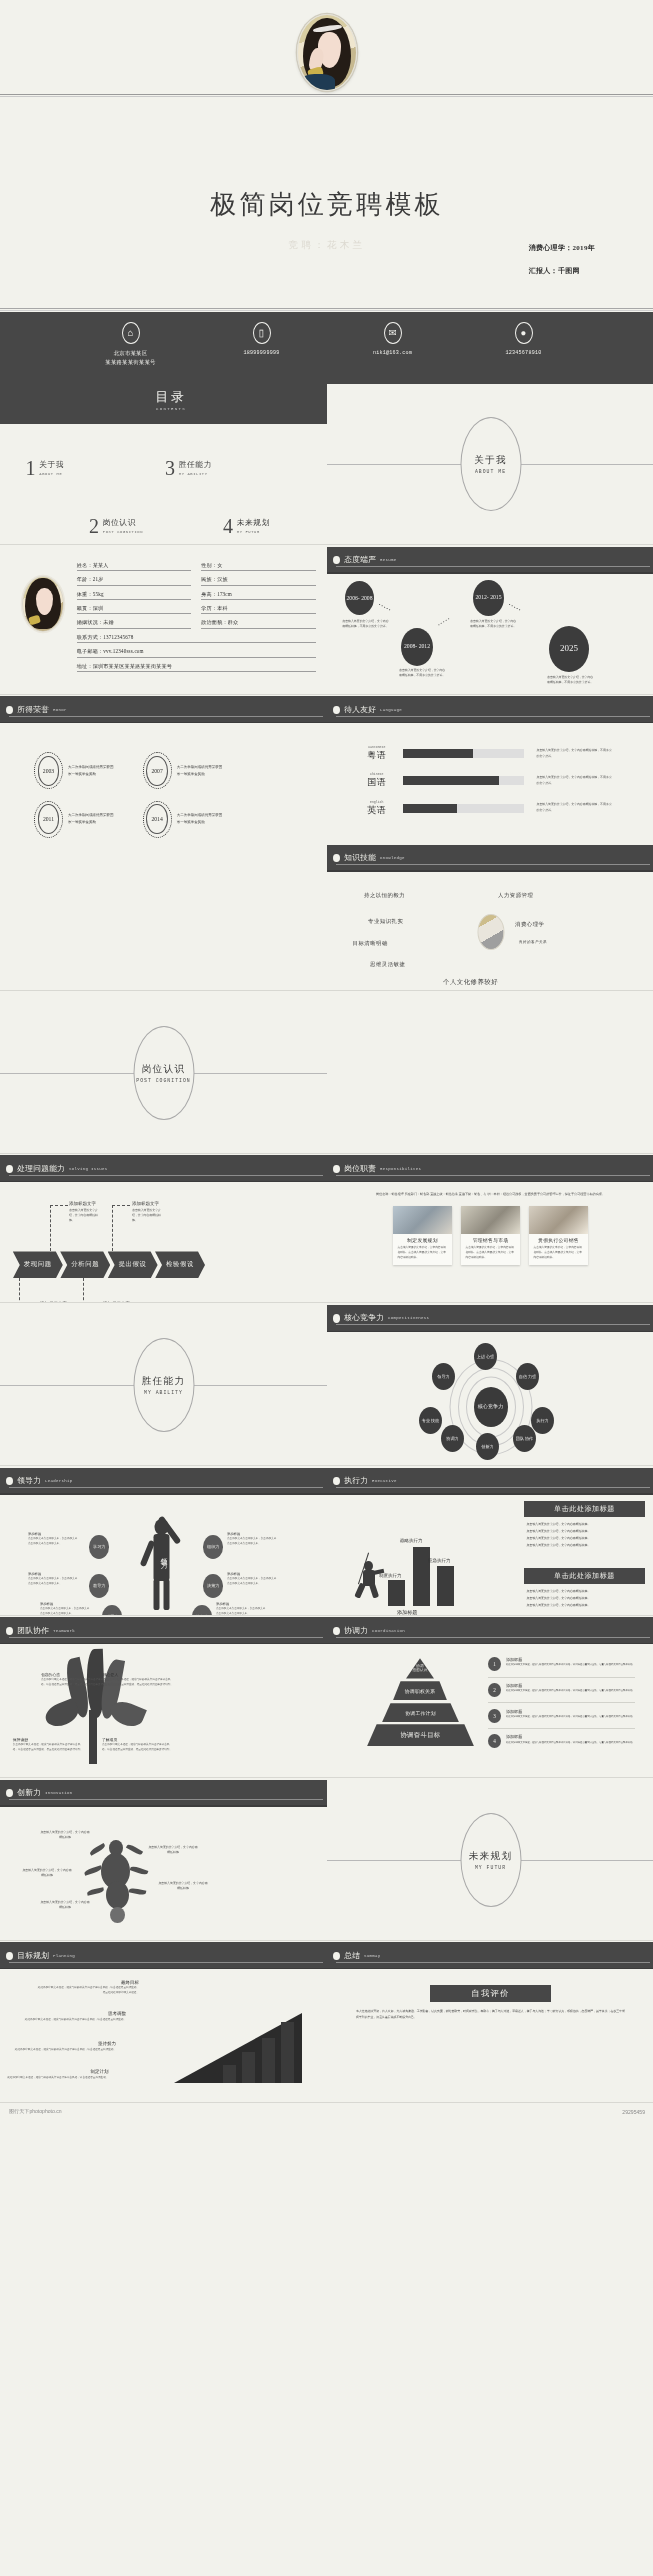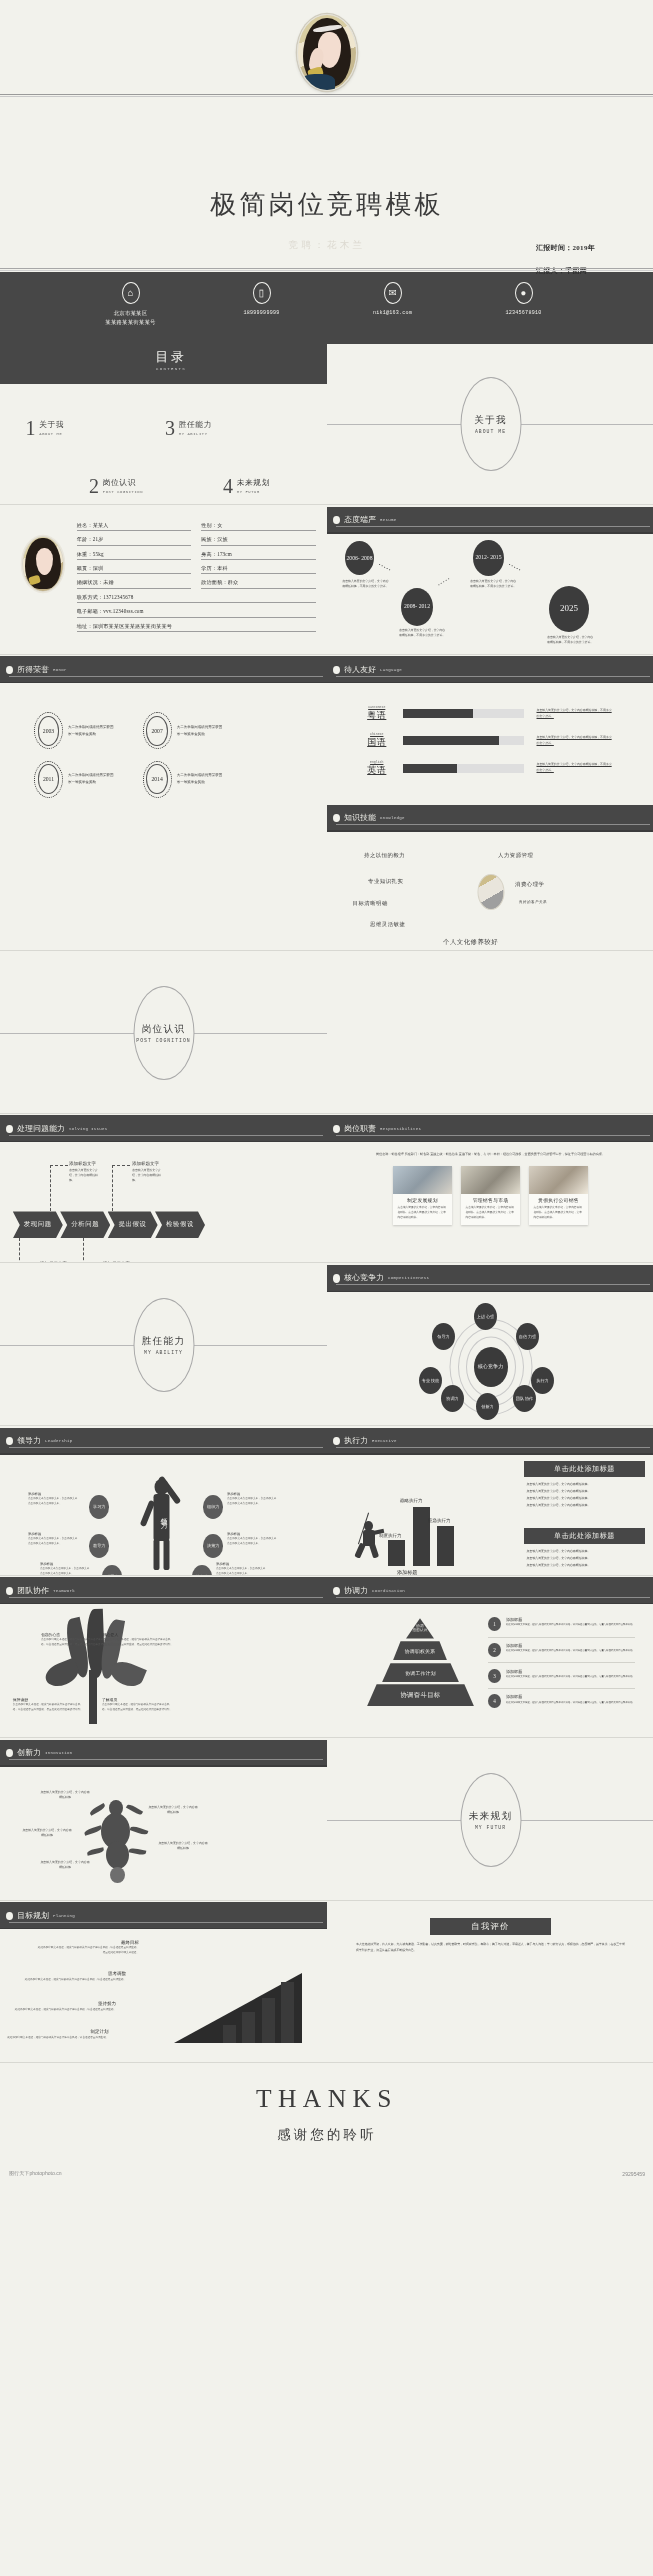--- a/index.html
+++ b/index.html
@@ -18,21 +18,21 @@
     width:100%; height:27px; background:#474747; position:relative;
     display:flex; align-items:center; padding-left:6.4px;
   }
   .sec-dot { width:7px; height:8.3px; border-radius:50%; background:#f2f2ec; flex:none; margin-right:3.8px; }
   .sec-cn { color:#f2f2ec; font-size:7.7px; letter-spacing:0.3px; }
   .sec-en { color:#cfcfcf; font-size:4.1px; font-family:"Liberation Mono", monospace; margin-left:3.8px; letter-spacing:0.3px; }
   .sec-rule { position:absolute; left:9px; right:3.8px; bottom:7px; height:0.6px; background:#8d8d8d; }
   .sec-rule2 { position:absolute; left:0; right:0; bottom:0; height:1.3px; background:#3c3c3c; }
 
   
-  .cover { height:272px; background:#f2f2ec; position:relative; }
+  .cover { height:312px; background:#f2f2ec; position:relative; }
   .cover-line { position:absolute; left:0; right:0; top:94px; height:0.6px; background:#9a9a9a; }
   .cover-line.b { top:96px; background:#c9c9c9; }
   .avatar {
     position:absolute; left:50%; top:14px; transform:translateX(-50%);
     width:60px; height:77px; border-radius:50%;
     background:
       radial-gradient(ellipse at 52% 38%, #2a2018 0 26%, transparent 27%),
       linear-gradient(160deg,#d8cda2 0 30%, #efe6cf 30% 55%, #c6b88f 55% 100%);
     border:1.3px solid #e4e1d6; box-shadow:0 0 0 1.3px #cfcbbd, 0 1.3px 3.8px rgba(0,0,0,.18);
     overflow:hidden;
@@ -122,21 +122,21 @@
   .hon { display:flex; gap:29px; padding:29px 0 0 34px; }
   .hon-i { display:flex; align-items:center; gap:5.1px; }
   .hon-w { width:29px; height:37px; border-radius:50%; border:1.3px dotted #2e2e2e;
     display:flex; align-items:center; justify-content:center; position:relative; flex:none; }
   .hon-w::before { content:""; position:absolute; inset:2.6px; border:0.6px solid #555; border-radius:50%; }
   .hon-y { font-size:5.7px; color:#2e2e2e; font-family:"Liberation Serif", serif; }
   .hon-t { font-size:3.5px; line-height:2; color:#3a3a3a; }
 
   
   .lang { padding:22px 15.3px 0 37px; }
-  .lang-r { display:flex; align-items:center; gap:13px; margin-bottom:10.2px;text-decoration:underline; }
+  .lang-r { display:flex; align-items:center; gap:13px; margin-bottom:10.2px; }
   .lang-lab { width:25.5px; text-align:center; flex:none; }
   .lang-en { font-size:3.2px; color:#676767; font-family:"Liberation Mono", monospace; }
   .lang-cn { font-size:9px; color:#303030; letter-spacing:0.6px; }
   .lang-track { flex:1; height:9px; background:#dedede; max-width:121px; }
   .lang-fill { height:100%; background:#414141; }
   .lang-note { font-size:2.9px; line-height:2; color:#4a4a4a; width:77px; }
 
   
   .kno { position:relative; height:120px; }
   .kno-face { position:absolute; left:50%; top:42px; transform:translateX(-50%);
@@ -278,21 +278,21 @@
         <div class="av-band"></div>
       <div class="av-hand"></div>
         <div class="av-bangle"></div>
         <div class="av-dress"></div>
     </div>
 
     <div class="cover-title">极简岗位竞聘模板</div>
     <div class="cover-sub">竞聘：花木兰</div>
 
     <div class="cover-meta">
-      <div>汇报时间：2019年</div>
+      <div>消费心理学：2019年</div>
       <div>汇报人：千图网</div>
     </div>
     <div class="cover-botline"></div>
     <div class="cover-botline2"></div>
   </div>
 
   <div class="contact">
     <div class="cc">
       <div class="cc-ic">⌂</div>
       <div class="cc-t">北京市某某区</div>
@@ -919,32 +919,35 @@
           <div class="d">此处添加详细文本描述，建议与标题相关并符合整体语言风格，语言描述尽量简洁生动。</div>
         </div>
         <div class="plan-lbl" style="left:6.4px; top:100px;">
           <div class="t">制定计划</div>
           <div class="d">此处添加详细文本描述，建议与标题相关并符合整体语言风格，语言描述尽量简洁生动。</div>
         </div>
       </div>
     </div>
 
     <div class="slide" style="height:160px;">
+      <div class="sec-bar">
+        <div class="sec-dot"></div>
+        <span class="sec-cn">总结</span>
+        <span class="sec-en">Summay</span>
+        <div class="sec-rule"></div>
+          <div class="sec-rule2"></div>
+      </div>
       <div class="sum">
         <div class="sum-t">自我评价</div>
         <div class="sum-b">本人性格热情开朗，待人友好，为人诚实谦逊。工作勤奋，认真负责，能吃苦耐劳，时间观念强，有耐心；善于与人沟通，平易近人，善于与人沟通；学习能力认真，积极热情，态度端严，品学兼优；在校三年期间学到以学业，愿意从基层做起不断提升自己。</div>
       </div>
     </div>
   </div>
   <div class="thin-sep"></div>
 
-  <div class="thanks">
-    <div class="th-word">THANKS</div>
-    <div class="th-cn">感谢您的聆听</div>
-  </div>
 
   <div class="foot">
     <span>图行天下photophoto.cn</span>
     <span>29295459</span>
   </div>
 
 </div>
 
 
 </body></html>

